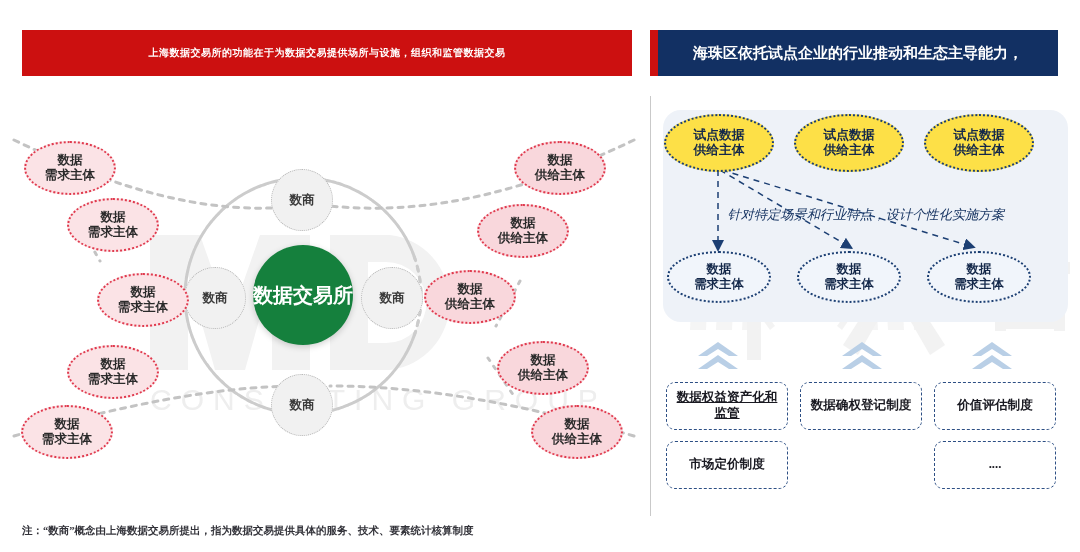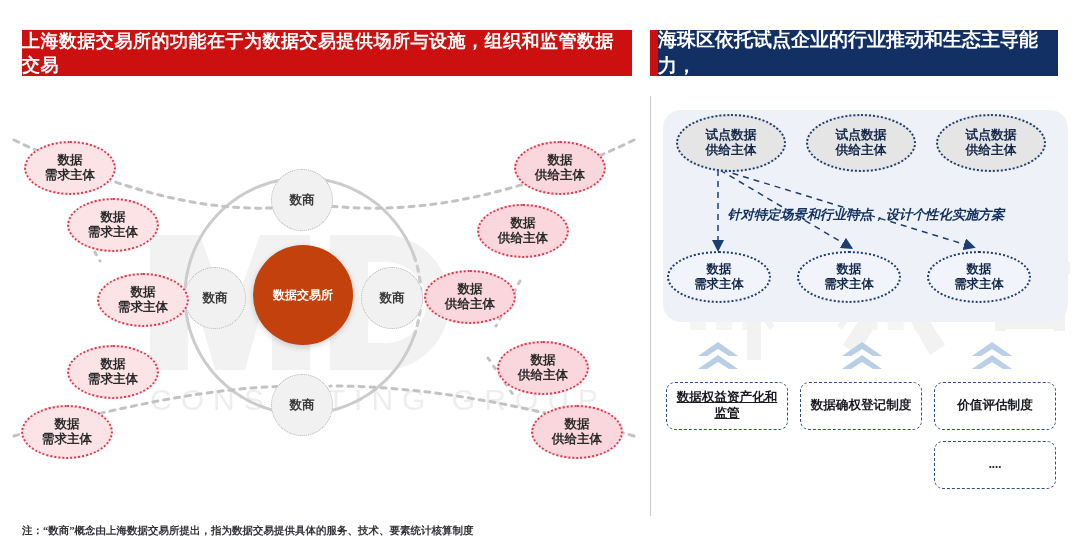--- a/index.html
+++ b/index.html
@@ -16,29 +16,29 @@
   .watermark{
     position:absolute;left:0;top:0;width:1080px;height:552px;
     pointer-events:none;z-index:0;
   }
 
   
   .hdr-red{
     position:absolute;left:22px;top:30px;width:610px;height:46px;
     background:#cc1010;color:#ffffff;
     display:flex;align-items:center;justify-content:center;
-    font-size:18px;font-weight:bold;letter-spacing:.5px;
+    font-size:10px;font-weight:bold;letter-spacing:.5px;
     z-index:4;
   }
   .hdr-blue{
     position:absolute;left:658px;top:30px;width:400px;height:46px;
     background:#123063;color:#ffffff;
     display:flex;align-items:center;justify-content:center;
     line-height:1.35;
-    font-size:19px;font-weight:bold;
+    font-size:15px;font-weight:bold;
     z-index:4;
   }
   .hdr-blue span{display:block;}
   .hdr-accent{
     position:absolute;left:650px;top:30px;width:8px;height:46px;
     background:#cc1010;z-index:5;
   }
 
   
   .divider{
@@ -63,22 +63,22 @@
     font-size:12.6px;color:#2b2b2b;font-weight:bold;
   }
   .ell.sup{background:#f9d7dc;}
   .circ-gray{
     width:62px;height:62px;border-radius:50%;
     background:#f1f1f1;border:1.6px dotted #b4b4b4;
     font-size:12.6px;color:#3a3a3a;font-weight:bold;
   }
   .circ-red{
     width:100px;height:100px;border-radius:50%;
-    background:#c2410c;color:#ffffff;
-    font-size:12px;font-weight:bold;line-height:1.25;
+    background:#15803d;color:#ffffff;
+    font-size:20px;font-weight:bold;line-height:1.25;
     box-shadow:0 2px 6px rgba(0,0,0,.18);
     z-index:6;
   }
 
   
   .footnote{
     position:absolute;left:22px;top:524px;width:620px;
     font-size:10.5px;color:#33333a;font-weight:bold;white-space:nowrap;
     z-index:4;
   }
@@ -93,32 +93,32 @@
   }
 
   .b-ell{
     position:absolute;display:flex;flex-direction:column;
     align-items:center;justify-content:center;text-align:center;
     border-radius:50%;line-height:1.2;font-weight:bold;z-index:3;
     box-sizing:border-box;
   }
   .b-ell.pilot{
     width:110px;height:58px;
-    background:#e5e5e5;border:2.2px dotted #1c3f73;
-    color:#14284a;font-size:12.8px;margin-left:12px;
+    background:#fde047;border:2.2px dotted #1c3f73;
+    color:#14284a;font-size:12.8px;
   }
   .b-ell.demand{
     width:104px;height:52px;
     background:#f1f5fb;border:2.2px dotted #1c3f73;
     color:#14284a;font-size:12.4px;
   }
 
   .mid-label{
     position:absolute;left:16px;top:110px;width:400px;text-align:center;
-    font-size:13.2px;color:#12305f;font-weight:bold;z-index:4;
+    font-size:13.2px;color:#12305f;font-weight:normal;z-index:4;
     font-style:italic;
   }
 
   .chev{position:absolute;z-index:3;}
 
   .inst-box{
     position:absolute;box-sizing:border-box;
     border:1.6px dashed #2d4f84;border-radius:9px;background:#ffffff;
     display:flex;align-items:center;justify-content:center;text-align:center;
     font-size:12.6px;color:#1a1a22;font-weight:bold;line-height:1.25;
@@ -324,16 +324,17 @@
       <polygon points="22,15 42,29 33,29 22,22 11,29 2,29" fill="#b9cfe6"></polygon>
     </svg>
     <svg class="chev" style="left:320px;top:244px;" width="44" height="32" viewBox="0 0 44 32">
       <polygon points="22,2 42,16 33,16 22,9 11,16 2,16" fill="#b9cfe6"></polygon>
       <polygon points="22,15 42,29 33,29 22,22 11,29 2,29" fill="#b9cfe6"></polygon>
     </svg>
 
     <div class="inst-box" style="left:16px;top:286px;width:122px;height:48px;text-decoration:underline;">数据权益资产化和监管</div>
     <div class="inst-box" style="left:150px;top:286px;width:122px;height:48px;">数据确权登记制度</div>
     <div class="inst-box" style="left:284px;top:286px;width:122px;height:48px;">价值评估制度</div>
+    <div class="inst-box" style="left:16px;top:345px;width:122px;height:48px;">市场定价制度</div>
     <div class="inst-box" style="left:284px;top:345px;width:122px;height:48px;">....</div>
   </div>
 
 </div>
 
 </body></html>

